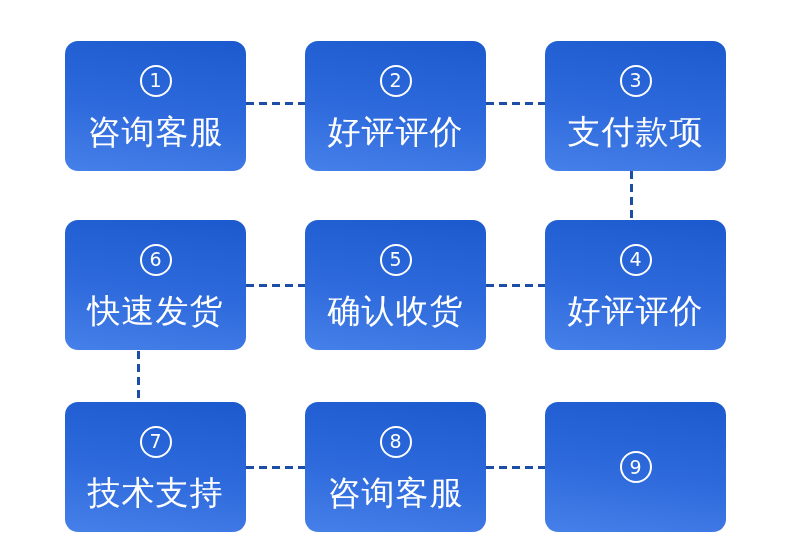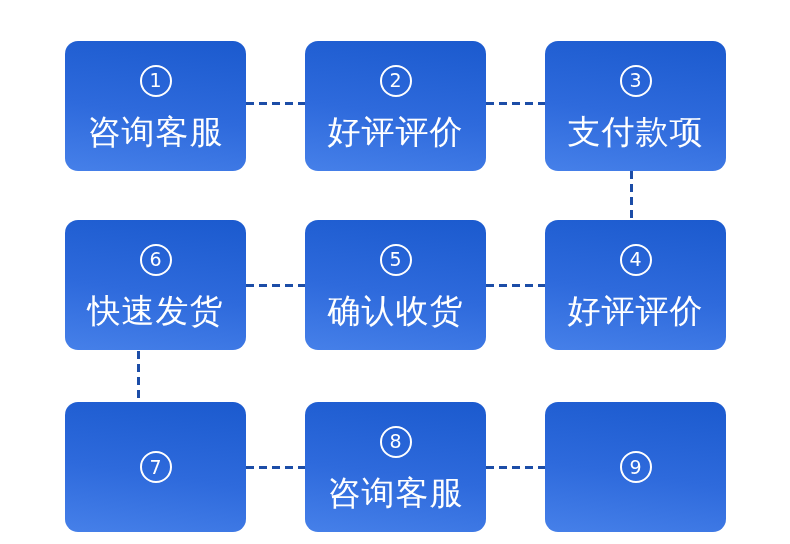--- a/index.html
+++ b/index.html
@@ -103,20 +103,21 @@
     <span class="num-badge">5</span>
     <span class="step-label">确认收货</span>
   </div>
   <div class="step-box r2 c1">
     <span class="num-badge">6</span>
     <span class="step-label">快速发货</span>
   </div>
 
   <div class="step-box r3 c1">
     <span class="num-badge">7</span>
+    <span class="step-label">技术支持</span>
   </div>
   <div class="step-box r3 c2">
     <span class="num-badge">8</span>
     <span class="step-label">咨询客服</span>
   </div>
   <div class="step-box r3 c3">
     <span class="num-badge">9</span>
   </div>
 
   <div class="conn-h conn-1-2"></div>

